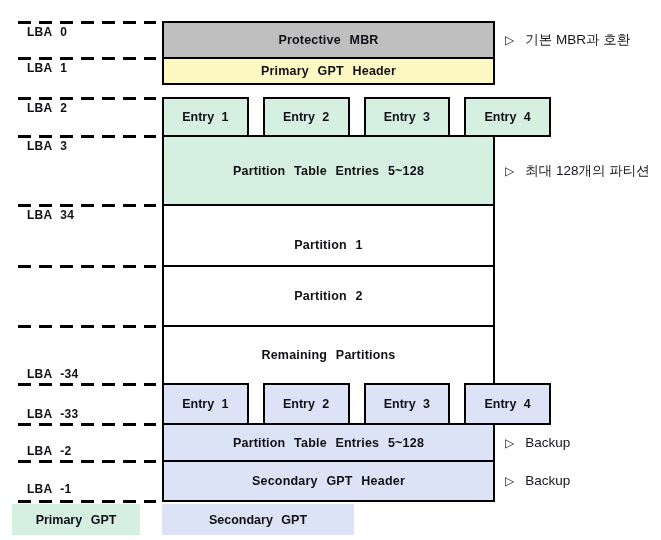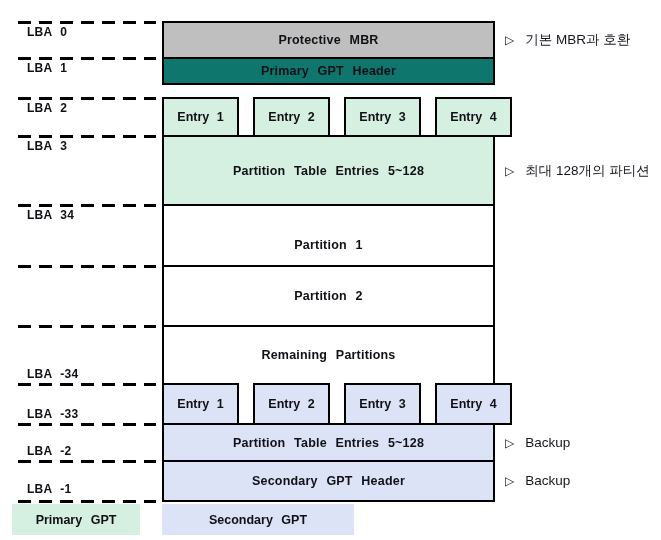--- a/index.html
+++ b/index.html
@@ -46,21 +46,21 @@
     font-size: 12.5px;
     font-weight: bold;
     letter-spacing: 0.2px;
     word-spacing: 5px;
     text-align: center;
     background: #ffffff;
   }
   .entry-row {
     position: absolute;
     left: 162px;
-    width: 350px;
+    width: 389px;
     box-sizing: border-box;
     display: flex;
     gap: 14px;
     background: #ffffff;
   }
   .entry-box {
     flex: 1;
     box-sizing: border-box;
     border: 2px solid #000;
     display: flex;
@@ -123,21 +123,21 @@
   <div class="lba-label" style="top:101px">LBA 2</div>
   <div class="lba-label" style="top:139px">LBA 3</div>
   <div class="lba-label" style="top:208px">LBA 34</div>
   <div class="lba-label" style="top:367px">LBA -34</div>
   <div class="lba-label" style="top:407px">LBA -33</div>
   <div class="lba-label" style="top:444px">LBA -2</div>
   <div class="lba-label" style="top:482px">LBA -1</div>
 
   <div class="box" style="top: 21px; height: 38px; background-color: rgb(191, 191, 191);">Protective MBR</div>
 
-  <div class="box" style="top: 57px; height: 28px; background-color: #0f766e;">Primary GPT Header</div>
+  <div class="box" style="top: 57px; height: 28px; background-color: #fef9c3;">Primary GPT Header</div>
 
   <div class="entry-row" style="top:97px;height:40px">
     <div class="entry-box" style="background-color: rgb(213, 239, 225);">Entry 1</div>
     <div class="entry-box" style="background-color: rgb(213, 239, 225);">Entry 2</div>
     <div class="entry-box" style="background-color: rgb(213, 239, 225);">Entry 3</div>
     <div class="entry-box" style="background-color: rgb(213, 239, 225);">Entry 4</div>
   </div>
 
   <div class="box" style="top: 135px; height: 71px; background-color: rgb(213, 239, 225);">Partition Table Entries 5~128</div>
 

